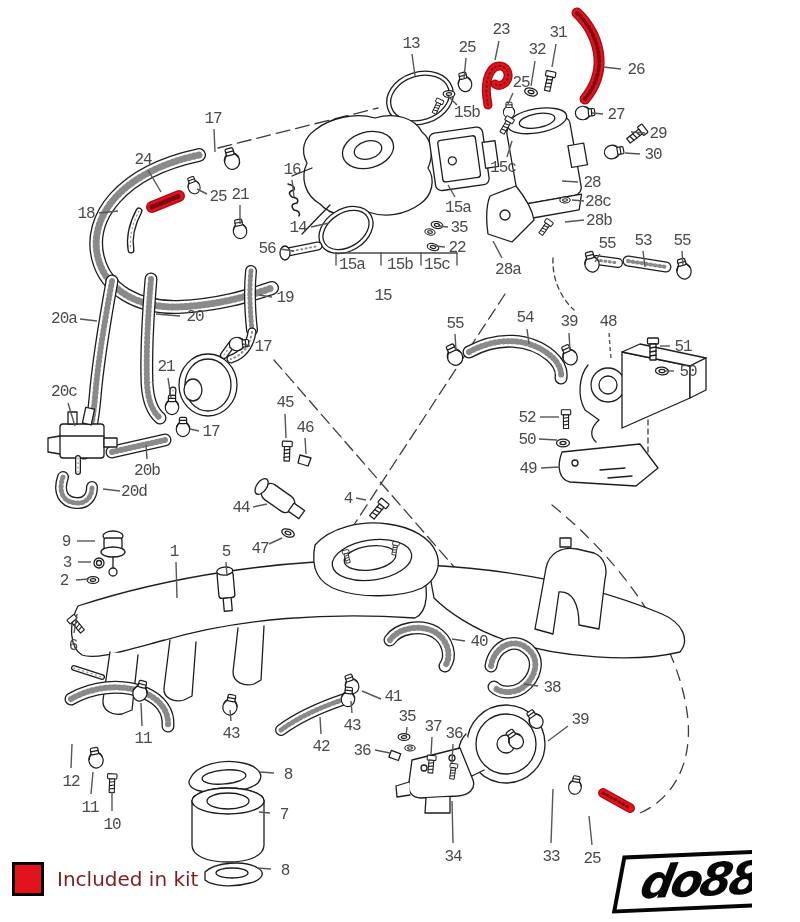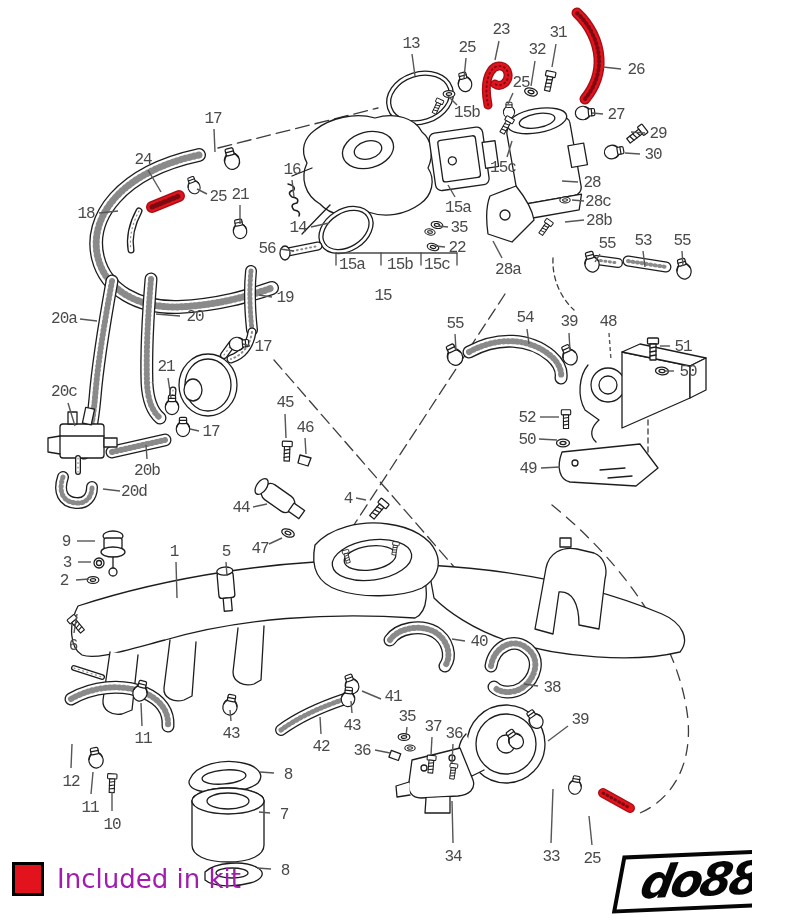--- a/index.html
+++ b/index.html
@@ -5,21 +5,21 @@
   html,body{margin:0;padding:0;background:#fff;}
   .stage{position:relative;width:752px;height:922px;background:#ffffff;overflow:hidden;
          font-family:"Liberation Sans",sans-serif;}
   svg{position:absolute;left:0;top:0;}
   #labels text{font-family:"Liberation Mono",monospace;font-size:16px;fill:#4a4a4a;
                text-anchor:middle;letter-spacing:-1px;}
   #labels line{stroke:#565656;stroke-width:1.4;}
   .legend{position:absolute;left:12px;top:862px;display:flex;align-items:center;gap:13px;}
   .swatch{display:inline-block;width:26px;height:28px;border:3px solid #000;
           background:var(--kit-red,#e3131d);}
-  .legend-text{font-family:"DejaVu Sans",sans-serif;font-size:26px;color:#a21caf;}
+  .legend-text{font-family:"DejaVu Sans",sans-serif;font-size:20px;color:#7f1d1d;}
   .do88{position:absolute;left:618px;top:852px;width:156px;height:50px;
         border:4px solid #060606;transform:skewX(-13deg) rotate(-2.5deg);
         display:flex;align-items:center;justify-content:center;background:#fff;}
   .do88-text{font-family:"DejaVu Sans",sans-serif;font-style:italic;font-weight:bold;
              font-size:46px;letter-spacing:-3px;color:#060606;line-height:1;
              transform:translateY(-1px);}
 </style>
 </head>
 <body>
 

